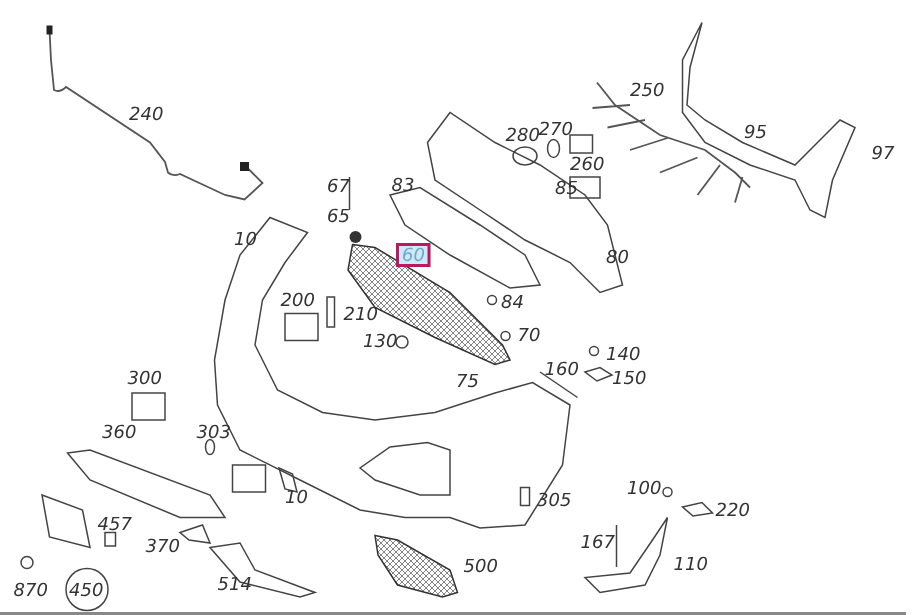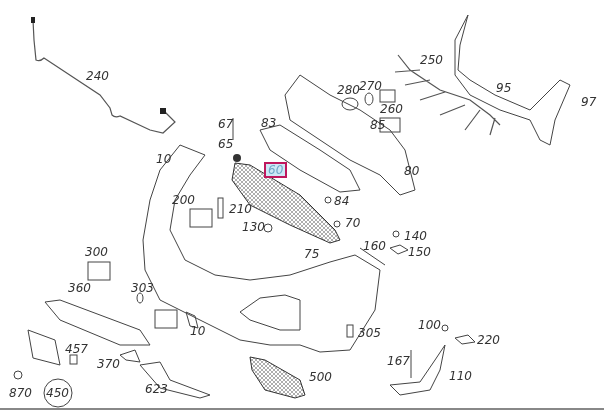--- a/index.html
+++ b/index.html
@@ -89,36 +89,36 @@
   <span class="lbl" style="left:380px;top:103px">260</span>
   <span class="lbl" style="left:370px;top:119px">85</span>
   <span class="lbl" style="left:496px;top:82px">95</span>
   <span class="lbl" style="left:581px;top:96px">97</span>
   <span class="lbl" style="left:218px;top:118px">67</span>
   <span class="lbl" style="left:218px;top:138px">65</span>
   <span class="lbl" style="left:261px;top:117px">83</span>
   <span class="lbl" style="left:404px;top:165px">80</span>
   <span class="lbl" style="left:156px;top:153px">10</span>
   <span class="lbl sel" style="left:264px;top:162px">60</span>
-  <span class="lbl" style="left:172px;top:194px">200</span>
+  <span class="lbl" style="left:187px;top:194px">200</span>
   <span class="lbl" style="left:229px;top:203px">210</span>
   <span class="lbl" style="left:334px;top:195px">84</span>
   <span class="lbl" style="left:242px;top:221px">130</span>
   <span class="lbl" style="left:345px;top:217px">70</span>
   <span class="lbl" style="left:404px;top:230px">140</span>
   <span class="lbl" style="left:408px;top:246px">150</span>
   <span class="lbl" style="left:363px;top:240px">160</span>
   <span class="lbl" style="left:304px;top:248px">75</span>
   <span class="lbl" style="left:85px;top:246px">300</span>
   <span class="lbl" style="left:68px;top:282px">360</span>
   <span class="lbl" style="left:131px;top:282px">303</span>
   <span class="lbl" style="left:190px;top:325px">10</span>
   <span class="lbl" style="left:65px;top:343px">457</span>
   <span class="lbl" style="left:97px;top:358px">370</span>
-  <span class="lbl" style="left:145px;top:383px">623</span>
+  <span class="lbl" style="left:145px;top:383px">514</span>
   <span class="lbl" style="left:9px;top:387px">870</span>
   <span class="lbl" style="left:46px;top:387px">450</span>
   <span class="lbl" style="left:358px;top:327px">305</span>
   <span class="lbl" style="left:309px;top:371px">500</span>
   <span class="lbl" style="left:418px;top:319px">100</span>
   <span class="lbl" style="left:477px;top:334px">220</span>
   <span class="lbl" style="left:387px;top:355px">167</span>
   <span class="lbl" style="left:449px;top:370px">110</span>
 
   

